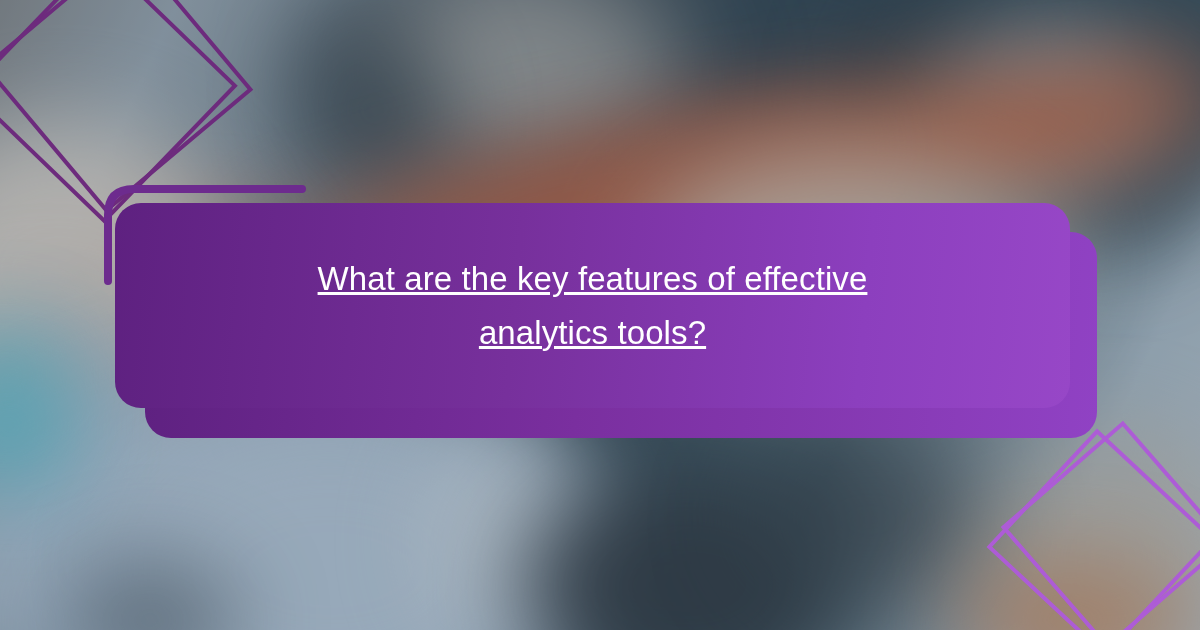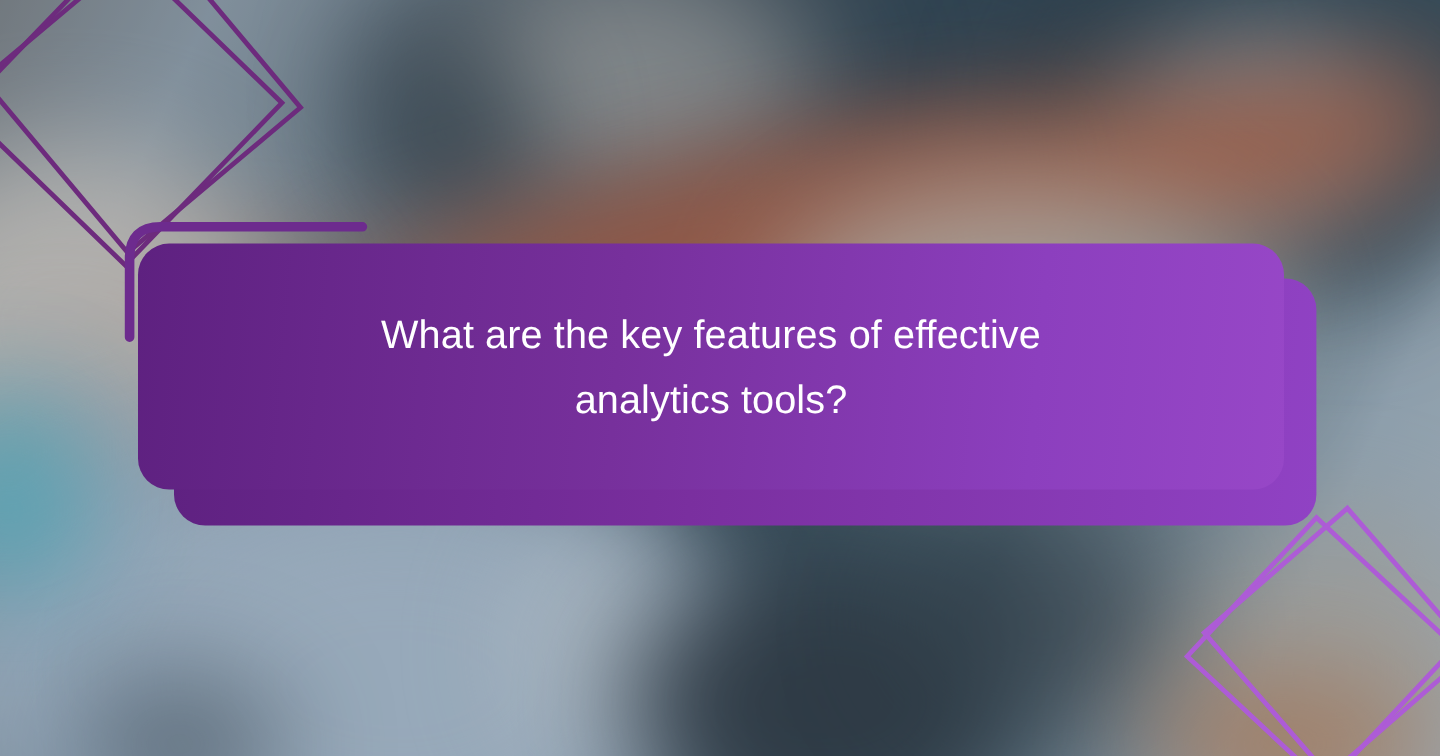--- a/index.html
+++ b/index.html
@@ -146,20 +146,21 @@
   }
   #headline {
     color:#ffffff;
     font-size:33px;
     font-weight:400;
     line-height:1.62;
     text-align:center;
     letter-spacing:.1px;
     max-width:640px;
     padding:0 18px;
+    text-decoration:underline;
   }
 </style>
 </head>
 <body>
 
 <div id="bg-stage">
   <div class="bg-base"></div>
 
   <div class="blob b-navy1"></div>
   <div class="blob b-navy2"></div>

